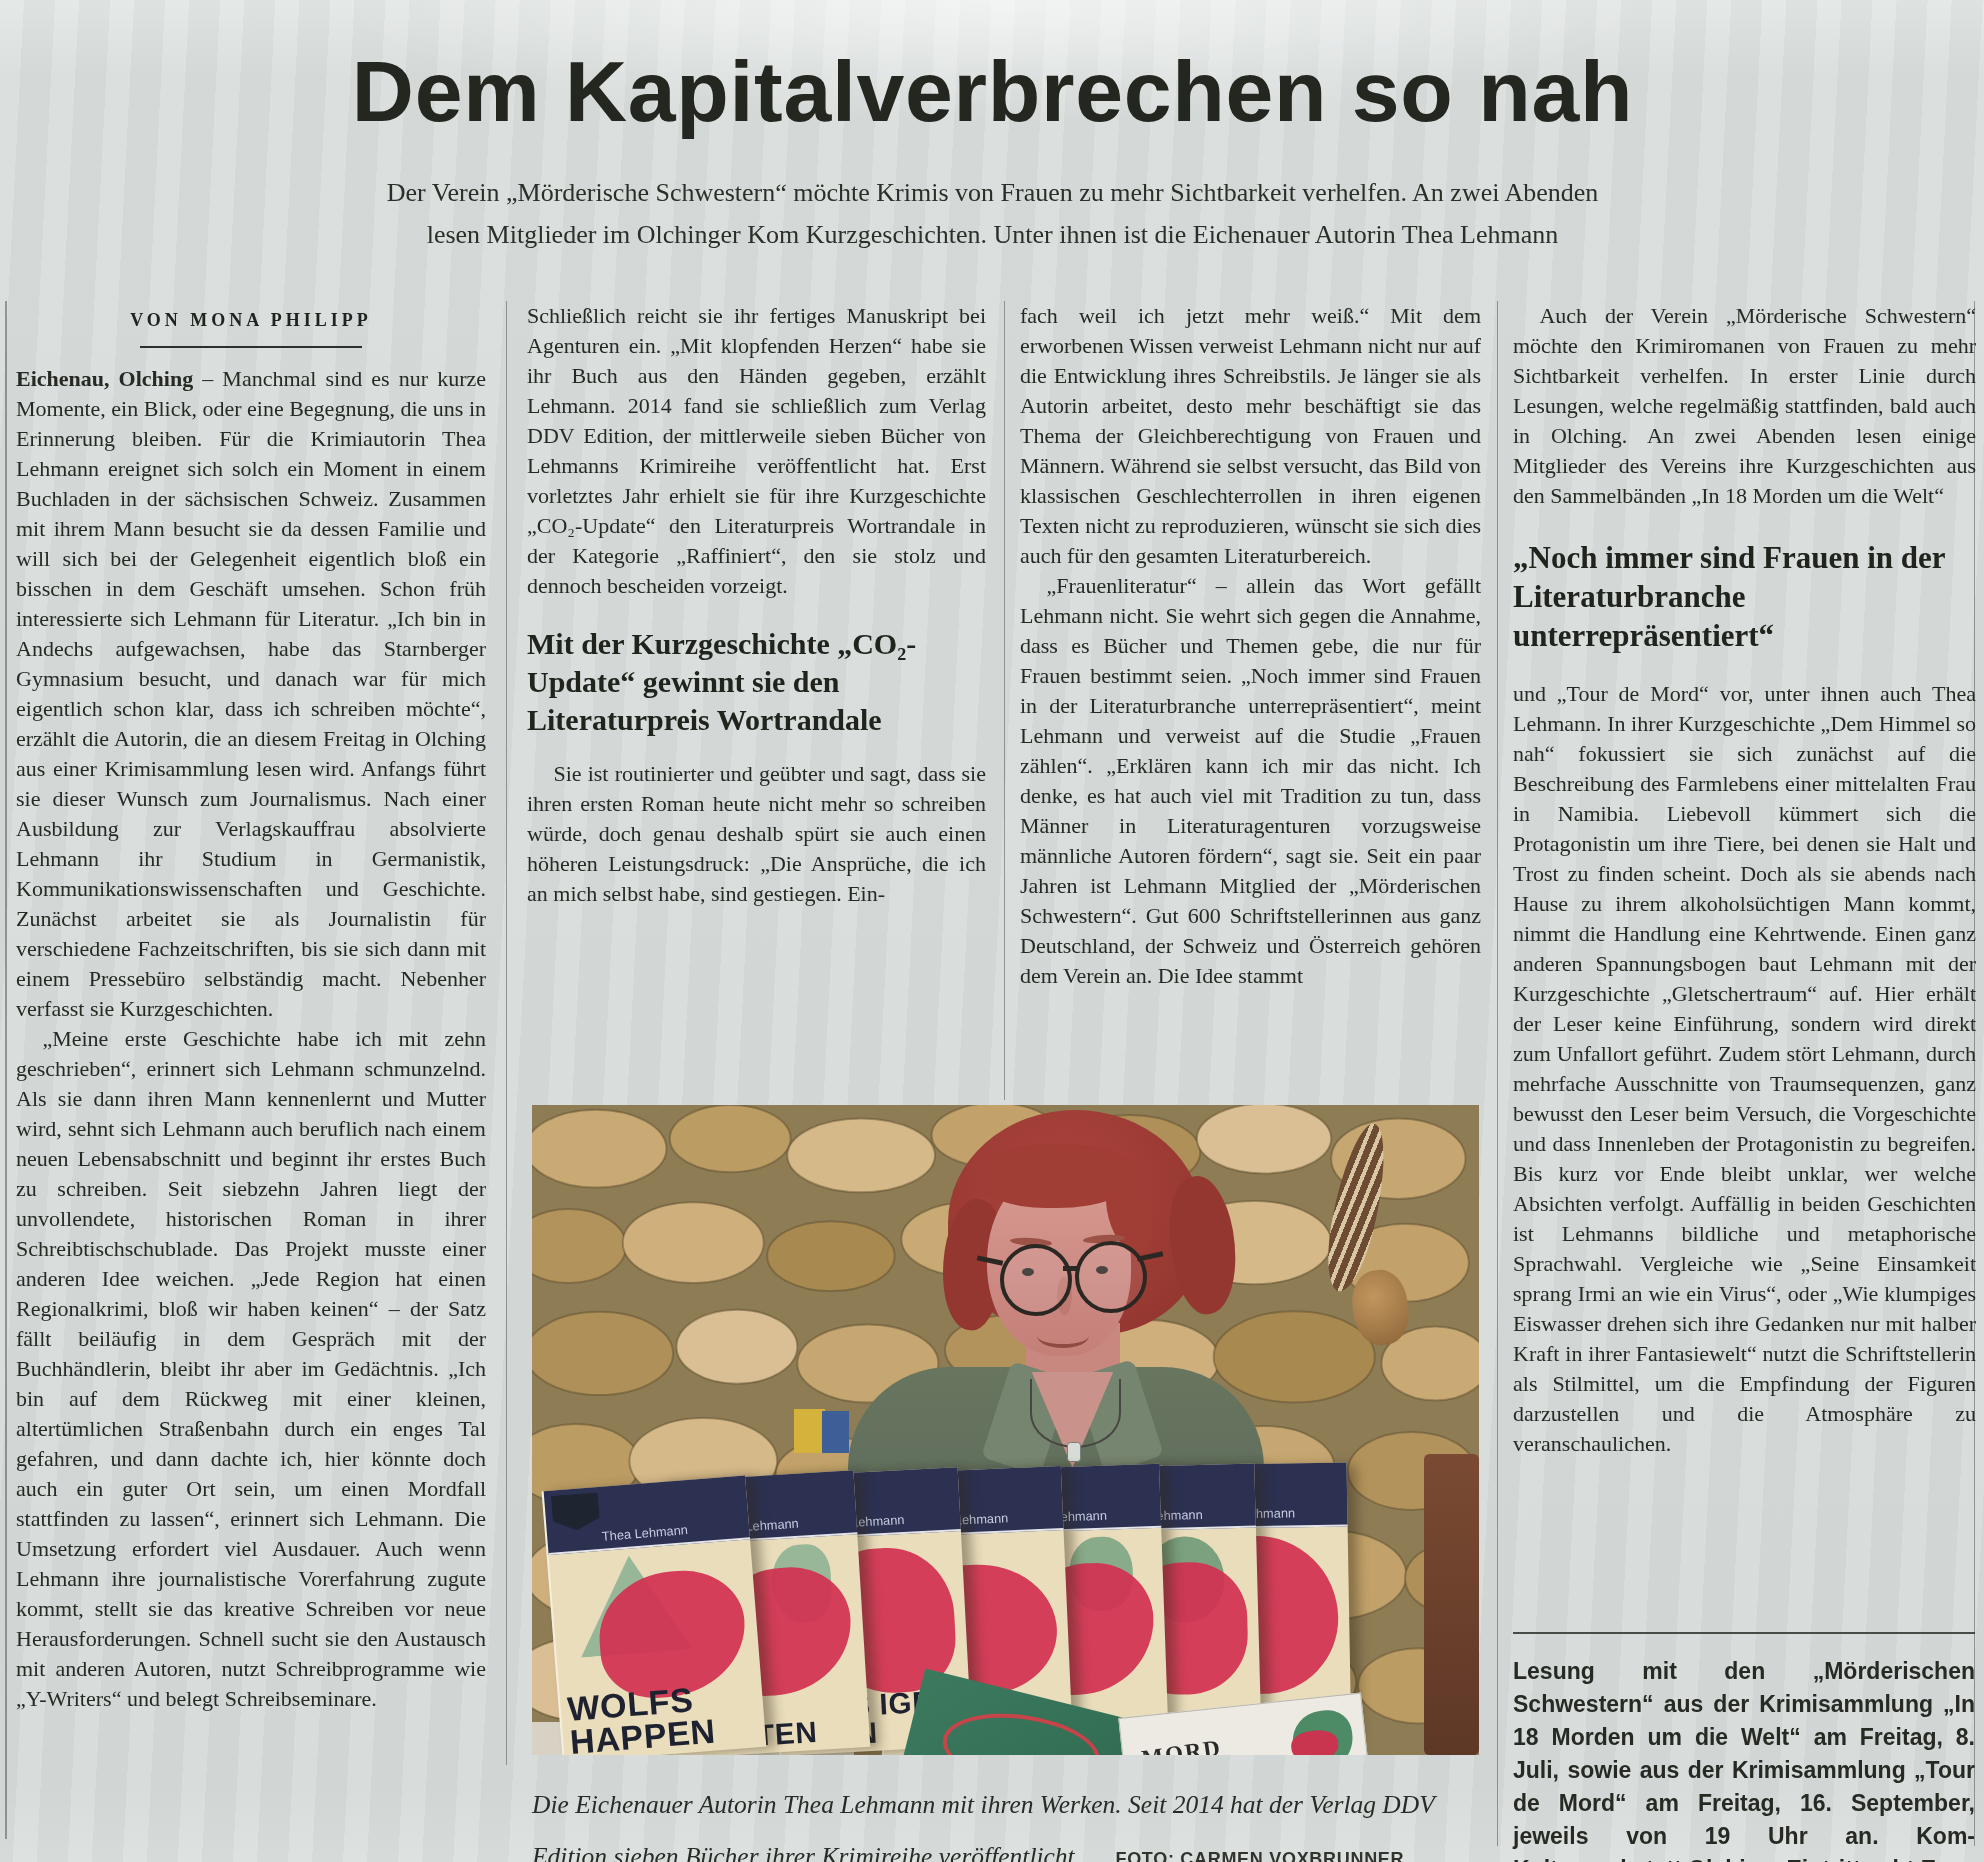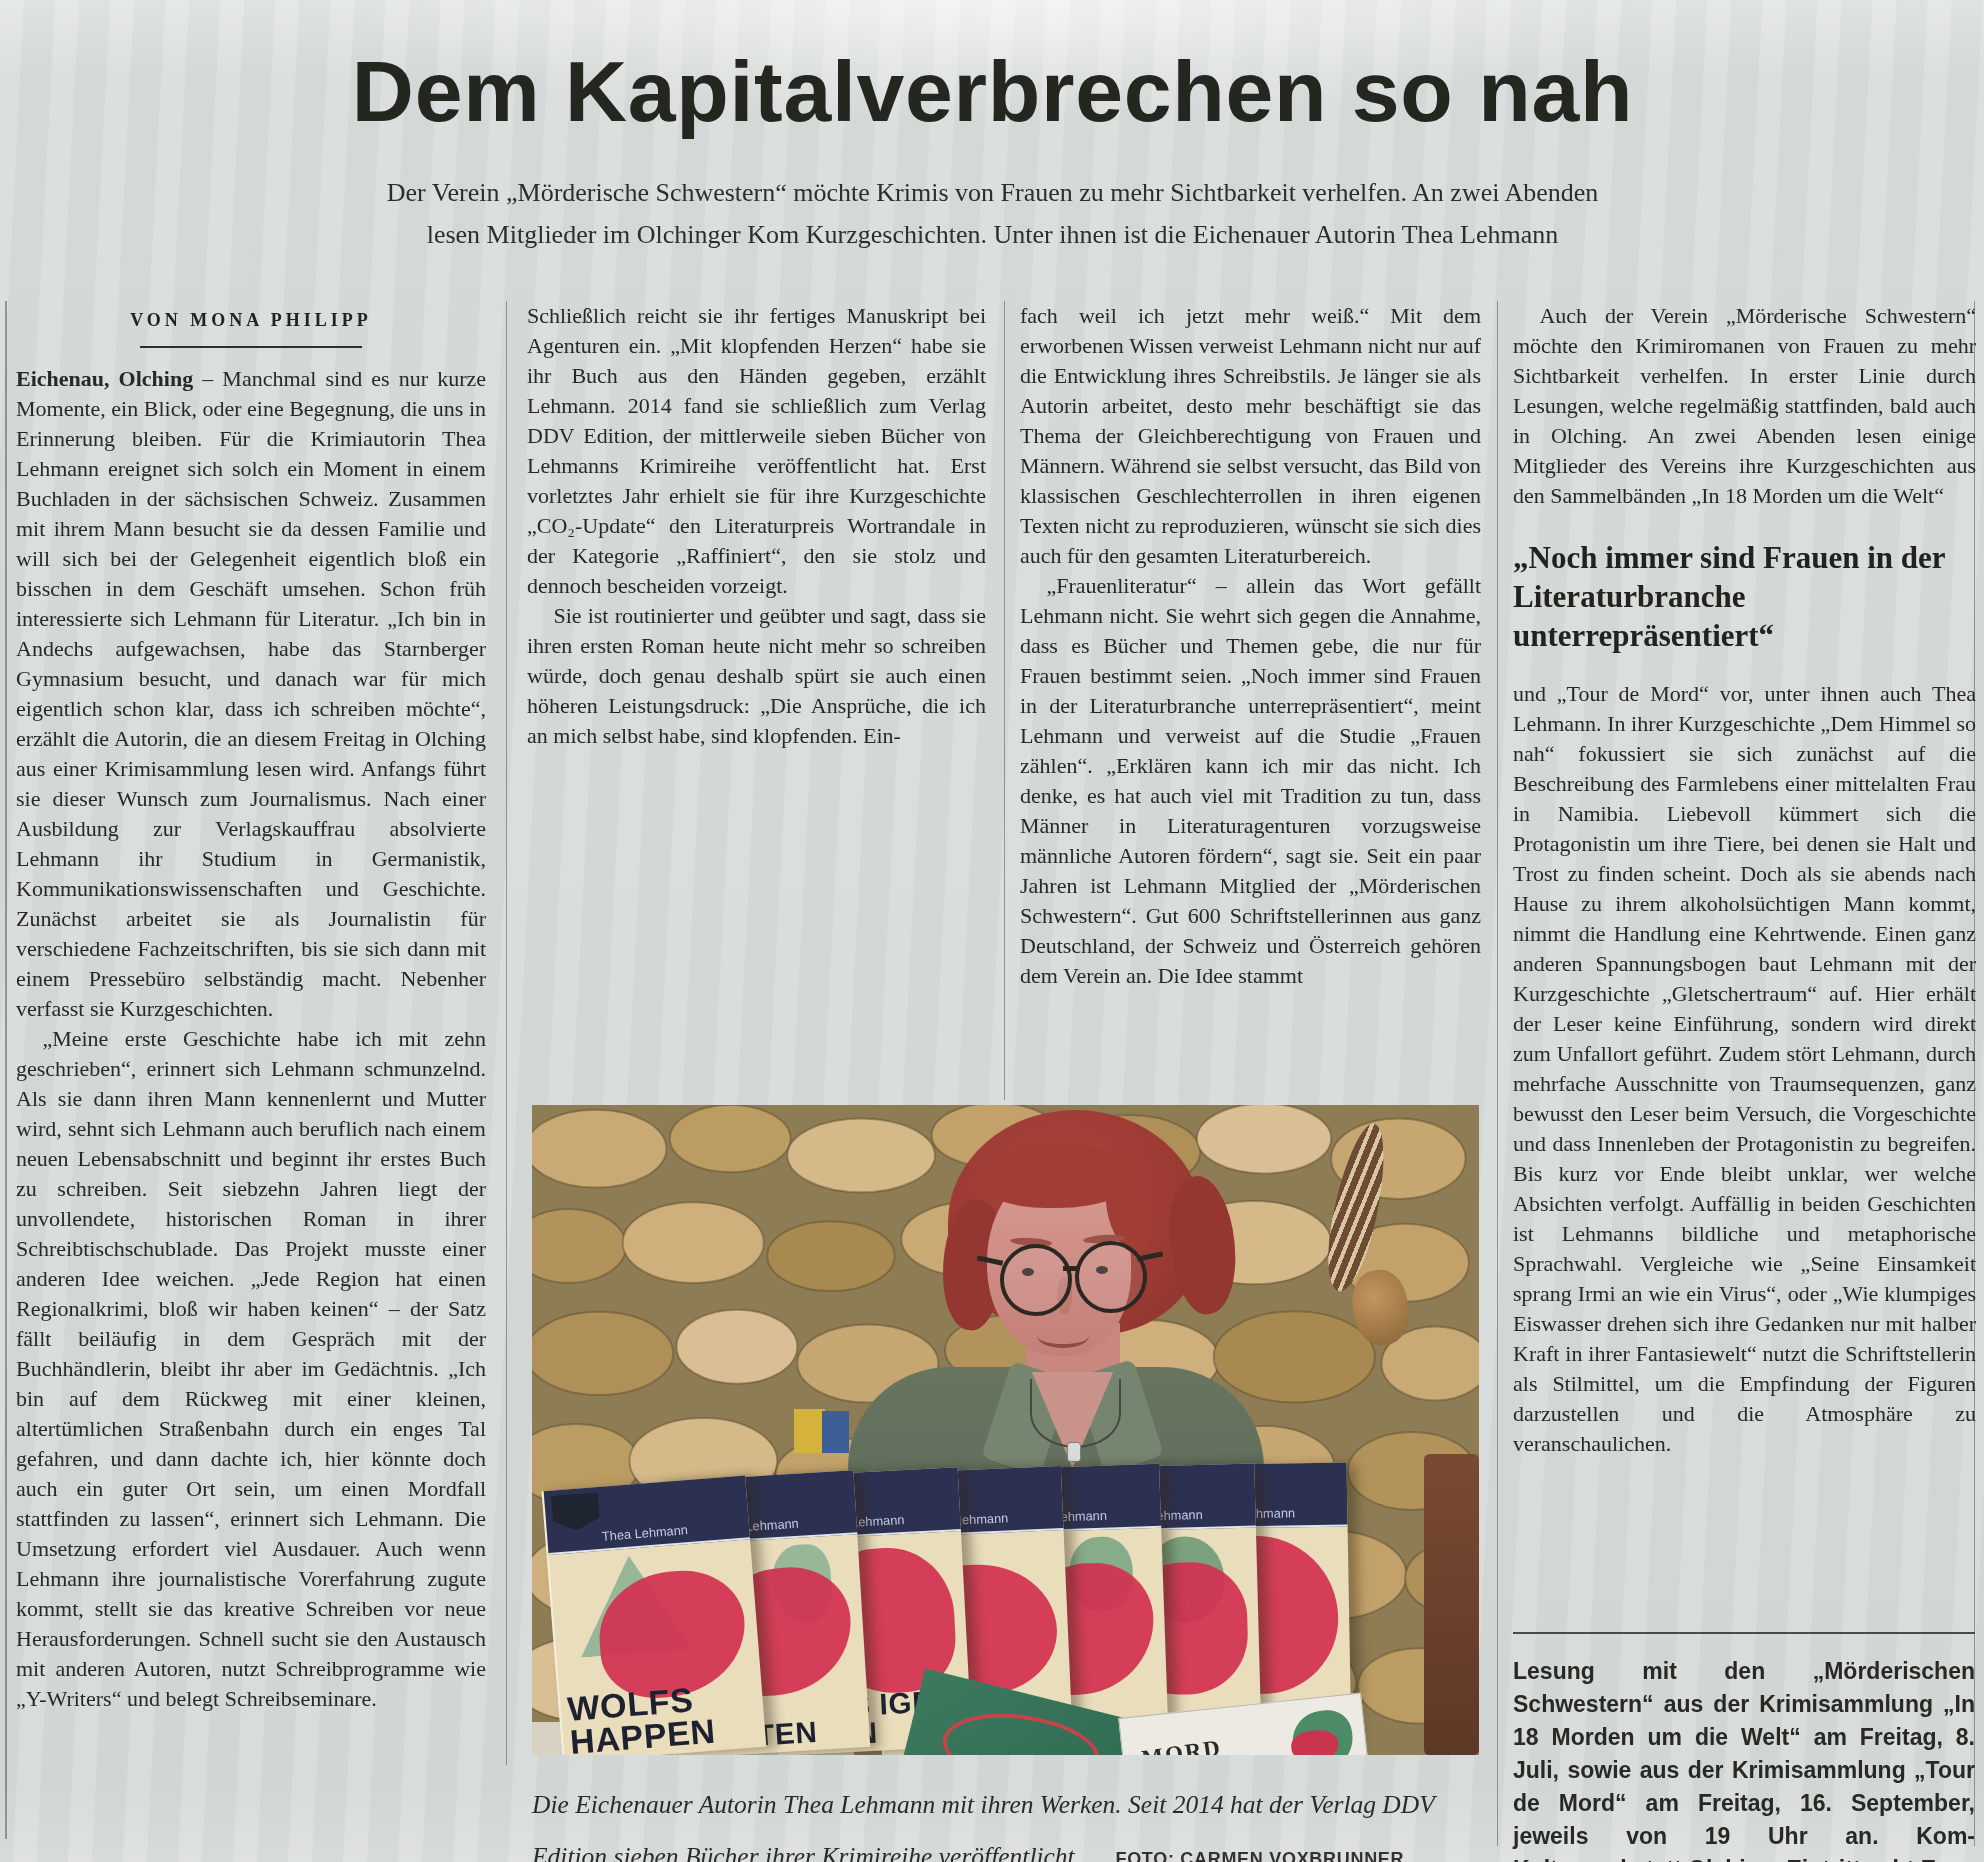--- a/index.html
+++ b/index.html
@@ -136,21 +136,22 @@
 
   <div class="col" style="left:16px;width:470px;">
     <div class="byline">VON MONA PHILIPP</div>
     <div class="byline-rule"></div>
     <p><b class="lead-in">Eichenau, Olching</b><span> – Manchmal sind es nur kurze Momente, ein Blick, oder eine Begegnung, die uns in Erinnerung bleiben. Für die Krimiautorin Thea Lehmann ereignet sich solch ein Moment in einem Buchladen in der sächsischen Schweiz. Zusammen mit ihrem Mann besucht sie da dessen Familie und will sich bei der Gelegenheit eigentlich bloß ein bisschen in dem Geschäft umsehen. Schon früh interessierte sich Lehmann für Literatur. „Ich bin in Andechs aufgewachsen, habe das Starnberger Gymnasium besucht, und danach war für mich eigentlich schon klar, dass ich schreiben möchte“, erzählt die Autorin, die an diesem Freitag in Olching aus einer Krimisammlung lesen wird. Anfangs führt sie dieser Wunsch zum Journalismus. Nach einer Ausbildung zur Verlagskauffrau absolvierte Lehmann ihr Studium in Germanistik, Kommunikationswissenschaften und Geschichte. Zunächst arbeitet sie als Journalistin für verschiedene Fachzeitschriften, bis sie sich dann mit einem Pressebüro selbständig macht. Nebenher verfasst sie Kurzgeschichten.</span></p>
     <p class="ind">„Meine erste Geschichte habe ich mit zehn geschrieben“, erinnert sich Lehmann schmunzelnd. Als sie dann ihren Mann kennenlernt und Mutter wird, sehnt sich Lehmann auch beruflich nach einem neuen Lebensabschnitt und beginnt ihr erstes Buch zu schreiben. Seit siebzehn Jahren liegt der unvollendete, historischen Roman in ihrer Schreibtischschublade. Das Projekt musste einer anderen Idee weichen. „Jede Region hat einen Regionalkrimi, bloß wir haben keinen“ – der Satz fällt beiläufig in dem Gespräch mit der Buchhändlerin, bleibt ihr aber im Gedächtnis. „Ich bin auf dem Rückweg mit einer kleinen, altertümlichen Straßenbahn durch ein enges Tal gefahren, und dann dachte ich, hier könnte doch auch ein guter Ort sein, um einen Mordfall stattfinden zu lassen“, erinnert sich Lehmann. Die Umsetzung erfordert viel Ausdauer. Auch wenn Lehmann ihre journalistische Vorerfahrung zugute kommt, stellt sie das kreative Schreiben vor neue Herausforderungen. Schnell sucht sie den Austausch mit anderen Autoren, nutzt Schreibprogramme wie „Y-Writers“ und belegt Schreibseminare.</p>
   </div>
 
   <div class="col clip" style="left:527px;width:459px;height:796px;">
     <p>Schließlich reicht sie ihr fertiges Manuskript bei Agenturen ein. „Mit klopfenden Herzen“ habe sie ihr Buch aus den Händen gegeben, erzählt Lehmann. 2014 fand sie schließlich zum Verlag DDV Edition, der mittlerweile sieben Bücher von Lehmanns Krimireihe veröffentlicht hat. Erst vorletztes Jahr erhielt sie für ihre Kurzgeschichte „CO₂-Update“ den Literaturpreis Wortrandale in der Kategorie „Raffiniert“, den sie stolz und dennoch bescheiden vorzeigt.</p>
-    <p class="ind">Sie ist routinierter und geübter und sagt, dass sie ihren ersten Roman heute nicht mehr so schreiben würde, doch genau deshalb spürt sie auch einen höheren Leistungsdruck: „Die Ansprüche, die ich an mich selbst habe, sind klopfenden. Ein-</p>
+    <div class="col-subhead">Mit der Kurzgeschichte „CO₂-Update“ gewinnt sie den Literaturpreis Wortrandale</div>
+    <p class="ind">Sie ist routinierter und geübter und sagt, dass sie ihren ersten Roman heute nicht mehr so schreiben würde, doch genau deshalb spürt sie auch einen höheren Leistungsdruck: „Die Ansprüche, die ich an mich selbst habe, sind gestiegen. Ein-</p>
   </div>
 
   <div class="col clip" style="left:1020px;width:461px;height:796px;">
     <p>fach weil ich jetzt mehr weiß.“ Mit dem erworbenen Wissen verweist Lehmann nicht nur auf die Entwicklung ihres Schreibstils. Je länger sie als Autorin arbeitet, desto mehr beschäftigt sie das Thema der Gleichberechtigung von Frauen und Männern. Während sie selbst versucht, das Bild von klassischen Geschlechterrollen in ihren eigenen Texten nicht zu reproduzieren, wünscht sie sich dies auch für den gesamten Literaturbereich.</p>
     <p class="ind">„Frauenliteratur“ – allein das Wort gefällt Lehmann nicht. Sie wehrt sich gegen die Annahme, dass es Bücher und Themen gebe, die nur für Frauen bestimmt seien. „Noch immer sind Frauen in der Literaturbranche unterrepräsentiert“, meint Lehmann und verweist auf die Studie „Frauen zählen“. „Erklären kann ich mir das nicht. Ich denke, es hat auch viel mit Tradition zu tun, dass Männer in Literaturagenturen vorzugsweise männliche Autoren fördern“, sagt sie. Seit ein paar Jahren ist Lehmann Mitglied der „Mörderischen Schwestern“. Gut 600 Schriftstellerinnen aus ganz Deutschland, der Schweiz und Österreich gehören dem Verein an. Die Idee stammt</p>
   </div>
 
   <div class="col clip" style="left:1513px;width:463px;height:1310px;">
     <p class="ind">Auch der Verein „Mörderische Schwestern“ möchte den Krimiromanen von Frauen zu mehr Sichtbarkeit verhelfen. In erster Linie durch Lesungen, welche regelmäßig stattfinden, bald auch in Olching. An zwei Abenden lesen einige Mitglieder des Vereins ihre Kurzgeschichten aus den Sammelbänden „In 18 Morden um die Welt“</p>
     <div class="pullquote">„Noch immer sind Frauen in der Literaturbranche unterrepräsentiert“</div>

